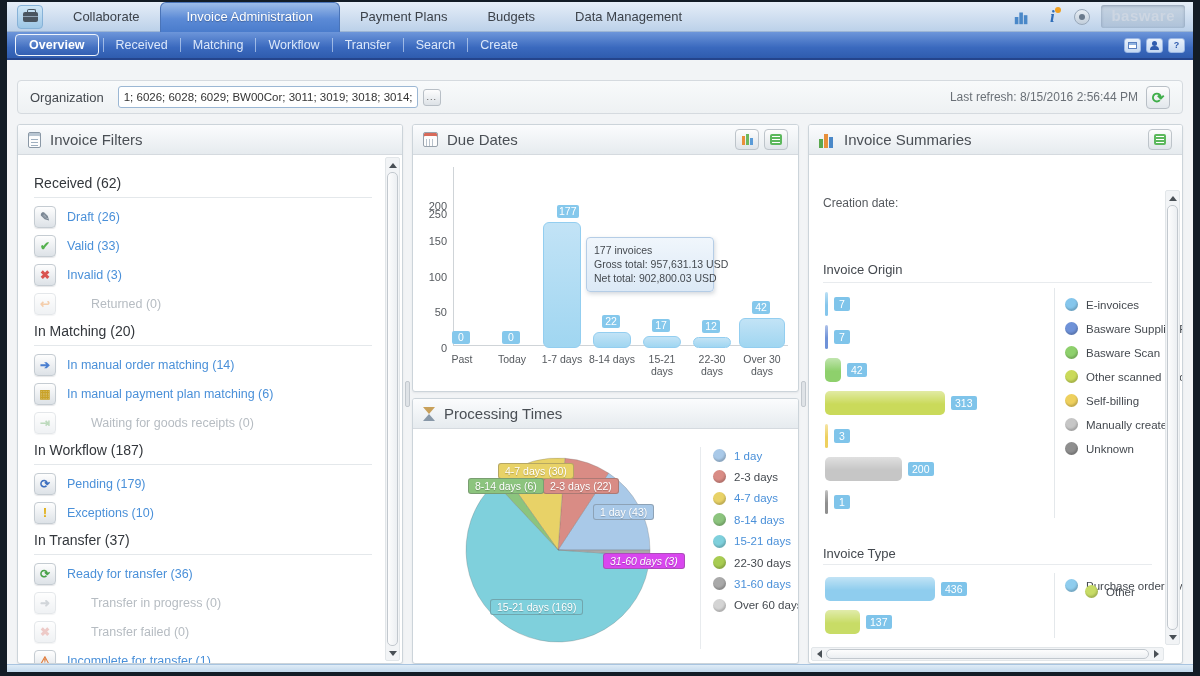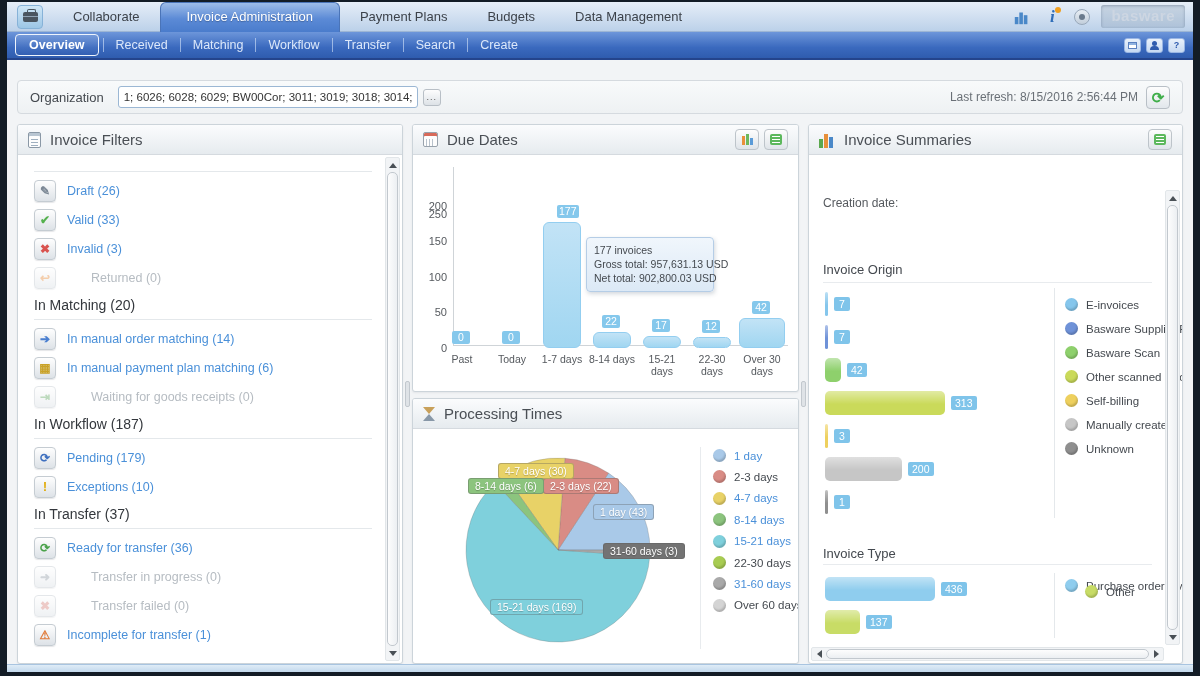--- a/index.html
+++ b/index.html
@@ -222,20 +222,21 @@
 
   <div id="main">
 
     <div id="filters-panel" class="panel">
       <div class="phead">
         <span class="doc-ico"></span>
         <span class="ptitle">Invoice Filters</span>
       </div>
       <div id="filters-body">
         <div id="filters-list">
+            <div class="fsection-h">Received (62)</div>
             <div class="fdivider"></div>
             <div class="fitem">
               <span class="ficon">
                 <span style="color: rgb(123, 135, 148);">✎</span>
               </span>
               <span class="flabel">Draft (26)</span>
             </div>
             <div class="fitem">
               <span class="ficon">
                 <span style="color: rgb(85, 177, 78);">✔</span>
@@ -437,21 +438,21 @@
               <div class="legend-item" style="left: 300px; top: 169.8px;">
                 <span class="ldot" style="background: rgb(212, 212, 212);"></span>
                 <span class="ltext" style="color: rgb(68, 73, 79);">Over 60 days</span>
               </div>
             </div>
         <div class="plab" style="left: 180px; top: 75px; background: rgb(169, 201, 232);">1 day (43)</div>
             <div class="plab" style="left: 130px; top: 49px; background: rgb(217, 140, 133);">2-3 days (22)</div>
             <div class="plab" style="left: 85px; top: 34px; background: rgb(232, 210, 103);">4-7 days (30)</div>
             <div class="plab" style="left: 55px; top: 49px; background: rgb(140, 196, 126);">8-14 days (6)</div>
             <div class="plab" style="left: 77px; top: 170px; background: rgb(127, 208, 220);">15-21 days (169)</div>
-            <div class="plab" style="left: 190px; top: 114px; background: #737373;">31-60 days (3)</div>
+            <div class="plab" style="left: 190px; top: 124px; background: #d946ef; font-style: italic;">31-60 days (3)</div>
           </div>
       </div>
     </div>
 
     <div class="vsplit">
         <div class="handle"></div>
       </div>
 
     <div id="sum-panel" class="panel">
       <div class="phead">

